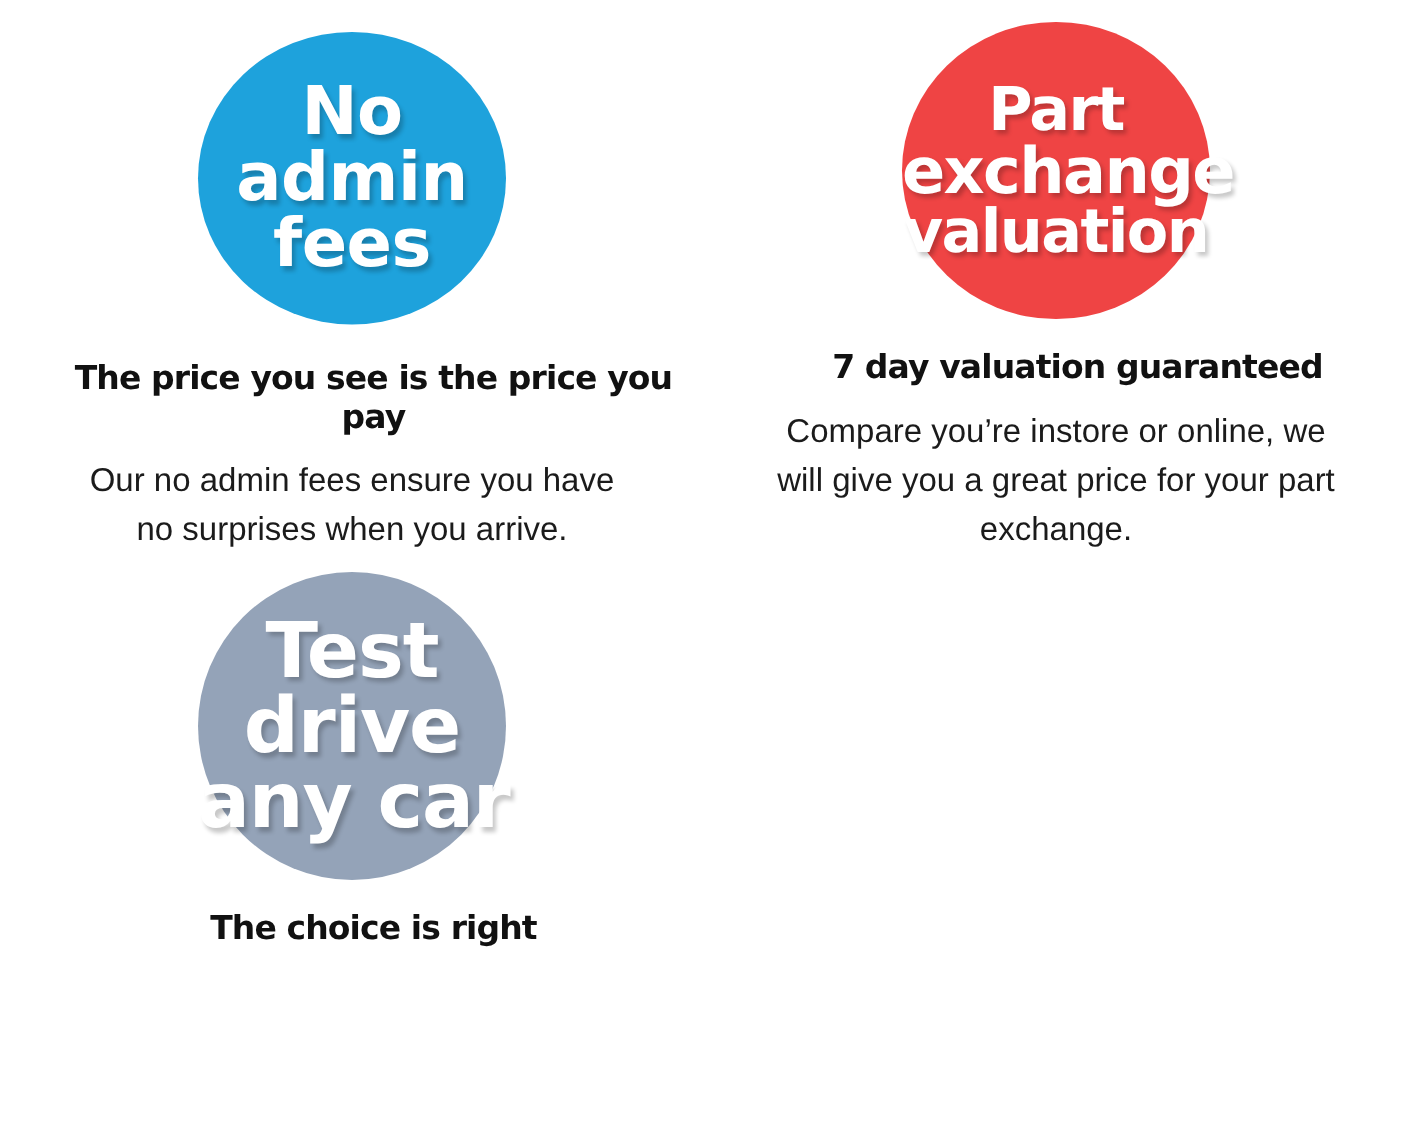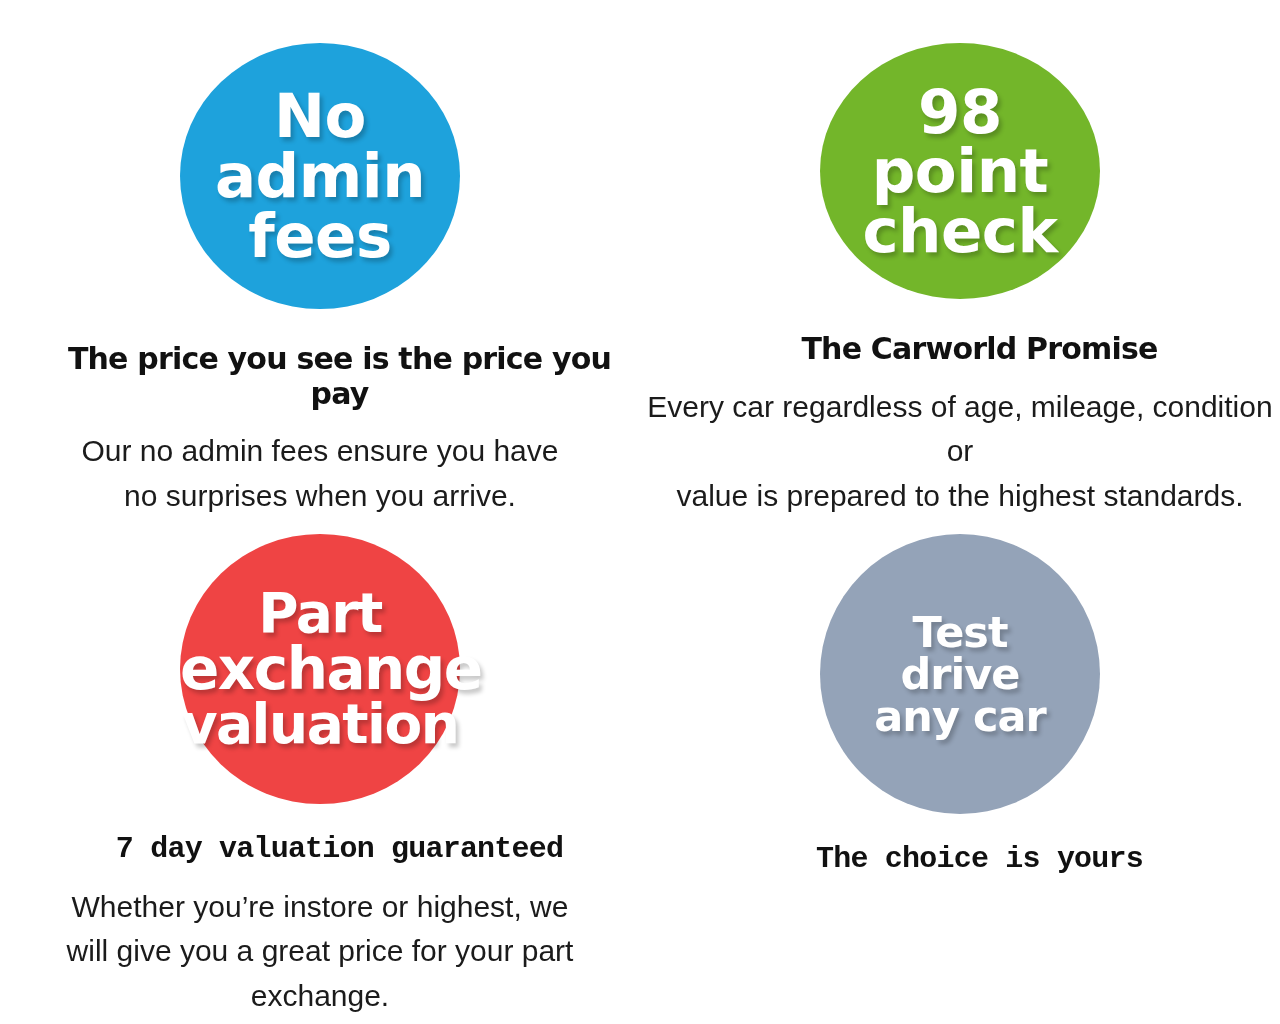--- a/index.html
+++ b/index.html
@@ -15,21 +15,21 @@
     -webkit-font-smoothing: antialiased;
   }
 
   .usp-grid {
     width: 1280px;
     height: 796px;
     display: grid;
     grid-template-columns: 640px 640px;
     grid-template-rows: 500px 500px;
     box-sizing: border-box;
-    padding-top: 18px;
+    padding-top: 4px;
   }
 
   .usp-card {
     position: relative;
     display: flex;
     flex-direction: column;
     align-items: center;
   }
 
   .badge {
@@ -57,21 +57,21 @@
   }
 
   .badge-line {
     display: block;
   }
 
   
   .badge-blue   .badge-text { font-size: 61px; }
   .badge-green  .badge-text { font-size: 61px; }
   .badge-orange .badge-text { font-size: 55px; letter-spacing: -1.5px; }
-  .badge-gray   .badge-text { font-size: 43px; letter-spacing: -1px; }
+  .badge-gray   .badge-text { font-size: 70px; letter-spacing: -1px; }
 
   .badge-orange .badge-line:nth-child(2) { font-size: 58px; }
 
   .usp-title {
     font-family: "DejaVu Sans", sans-serif;
     font-weight: bold;
     font-size: 30px;
     letter-spacing: -0.8px;
     color: #111111;
     text-align: center;
@@ -87,21 +87,21 @@
     color: #1b1b1b;
     text-align: center;
     margin-top: 18px;
     line-height: 1.48;
   }
 
   .usp-body .body-line { display: block; }
 
   
   .row-2 .badge { margin-top: 16px; }
-  .row-2 .usp-title { margin-top: 28px; font-family: Liberation Mono, monospace; }
+  .row-2 .usp-title { margin-top: 28px; }
 </style>
 </head>
 <body style="background: rgb(255, 255, 255);">
 
 <div class="usp-grid">
 
   <div class="usp-card row-1">
     <div class="badge badge-blue" style="background: rgb(30, 162, 220);">
       <div class="badge-text">
         <span class="badge-line">No</span>
@@ -109,54 +109,40 @@
         <span class="badge-line">fees</span>
       </div>
     </div>
     <div class="usp-title" style="color: rgb(17, 17, 17);">The price you see is the price you pay</div>
     <div class="usp-body" style="color: rgb(27, 27, 27);">
       <span class="body-line">Our no admin fees ensure you have</span>
       <span class="body-line">no surprises when you arrive.</span>
     </div>
   </div>
 
-  <div class="usp-card row-1">
-    <div class="badge badge-green" style="background: rgb(115, 182, 42);">
-      <div class="badge-text">
-        <span class="badge-line">98</span>
-        <span class="badge-line">point</span>
-        <span class="badge-line">check</span>
-      </div>
-    </div>
-    <div class="usp-title" style="color: rgb(17, 17, 17);">The Carworld Promise</div>
-    <div class="usp-body" style="color: rgb(27, 27, 27);">
-      <span class="body-line">Every car regardless of age, mileage, condition or</span>
-      <span class="body-line">value is prepared to the highest standards.</span>
-    </div>
-  </div>
 
   <div class="usp-card row-2">
     <div class="badge badge-orange" style="background: #ef4444; align-items: flex-end;">
       <div class="badge-text">
         <span class="badge-line">Part</span>
         <span class="badge-line">exchange</span>
         <span class="badge-line">valuation</span>
       </div>
     </div>
     <div class="usp-title" style="color: rgb(17, 17, 17);">7 day valuation guaranteed</div>
     <div class="usp-body" style="color: rgb(27, 27, 27);">
-      <span class="body-line">Whether you’re instore or highest, we</span>
+      <span class="body-line">Compare you’re instore or online, we</span>
       <span class="body-line">will give you a great price for your part exchange.</span>
     </div>
   </div>
 
   <div class="usp-card row-2">
     <div class="badge badge-gray" style="background: rgb(148, 163, 184);">
       <div class="badge-text">
         <span class="badge-line">Test</span>
         <span class="badge-line">drive</span>
         <span class="badge-line">any car</span>
       </div>
     </div>
-    <div class="usp-title" style="color: rgb(17, 17, 17);">The choice is yours</div>
+    <div class="usp-title" style="color: rgb(17, 17, 17);">The choice is right</div>
   </div>
 
 </div>
 
 </body></html>

